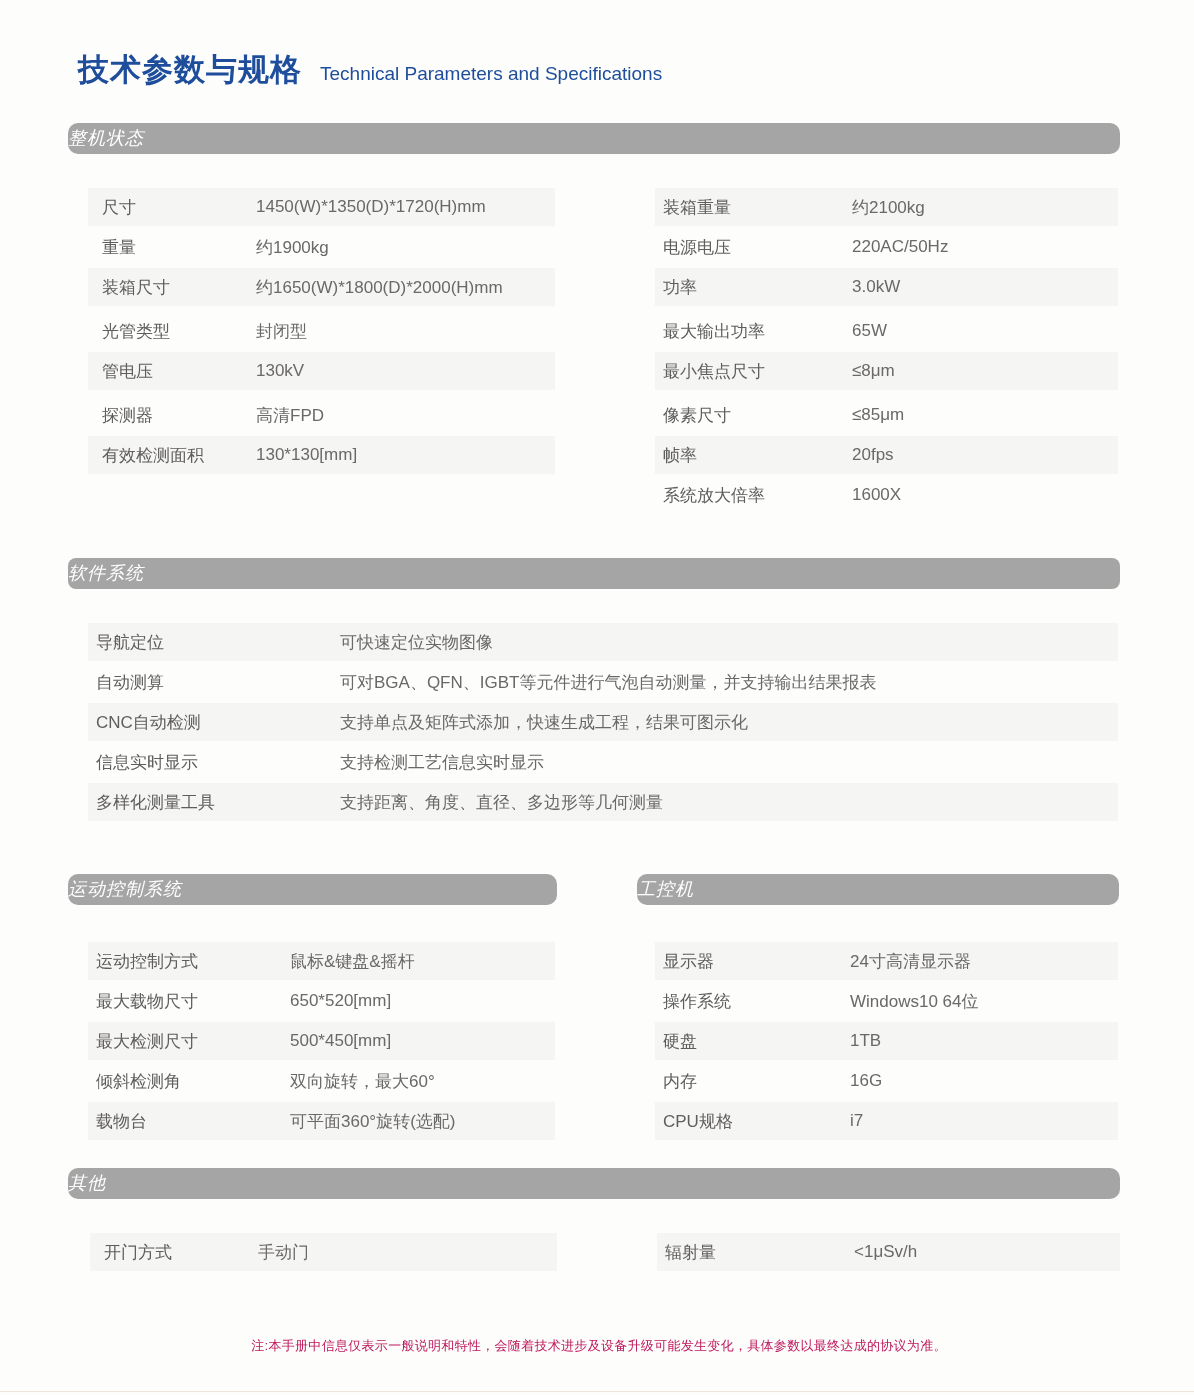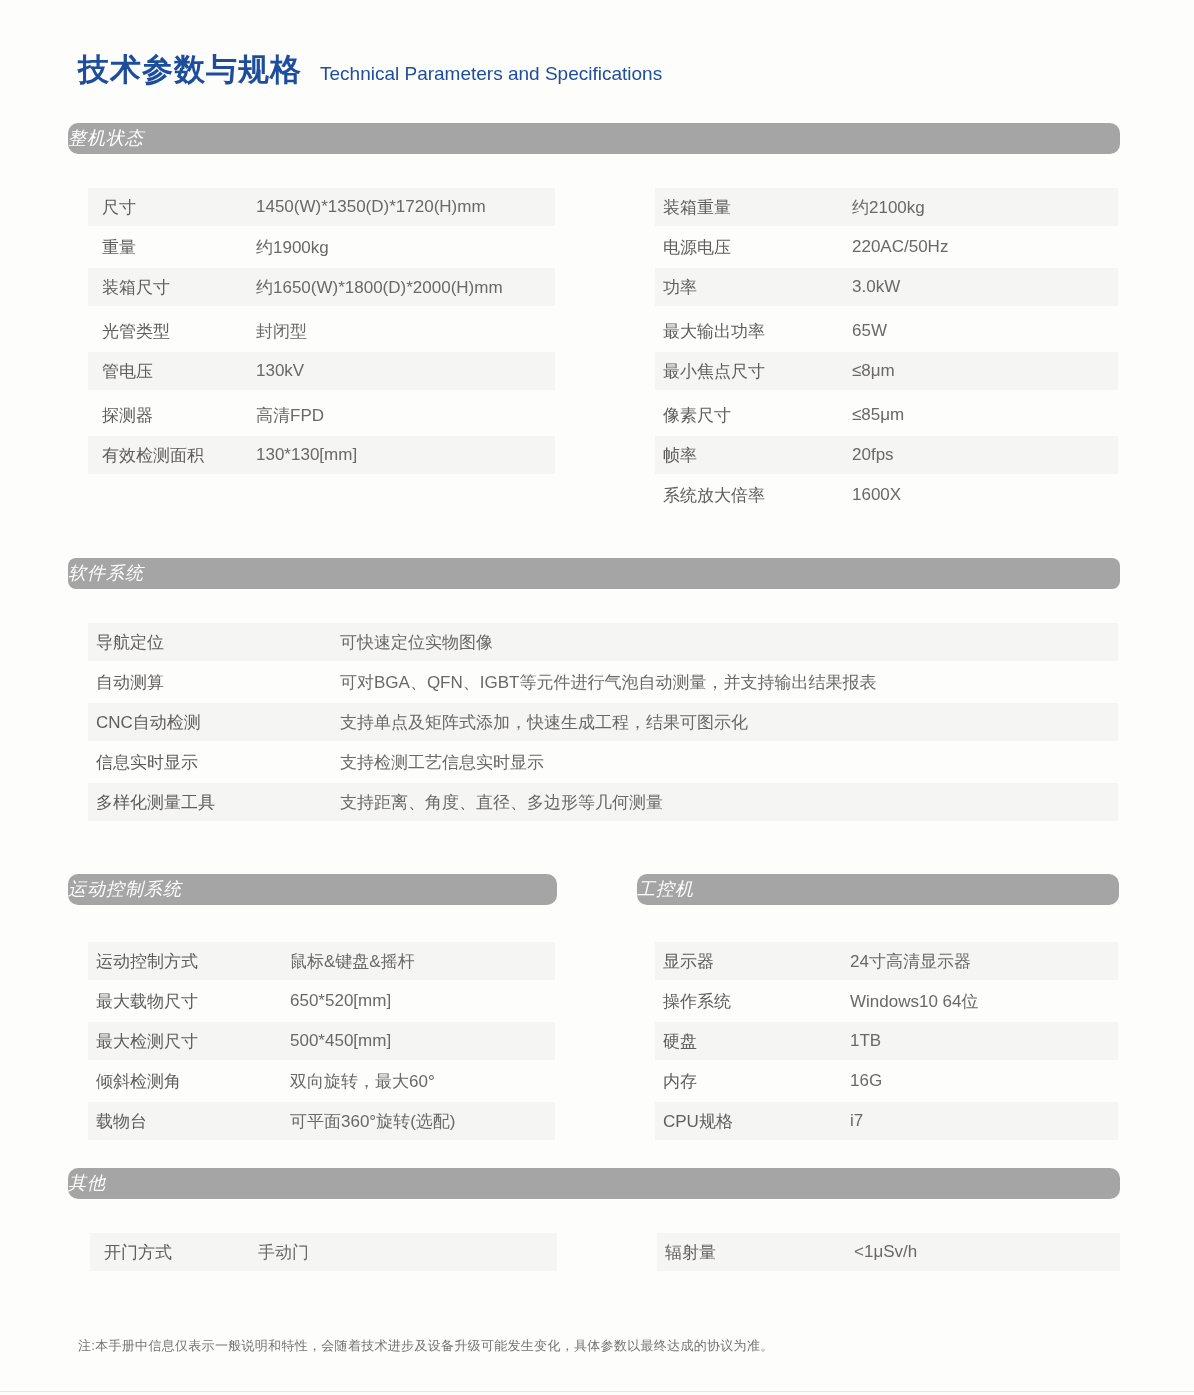--- a/index.html
+++ b/index.html
@@ -79,22 +79,23 @@
 
   .sect-gap { margin-top: 42px; border-radius: 8px; }
   .sect-gap-lg { margin-top: 26px; }
   .other-rows { margin-top: 34px; justify-content: flex-end; }
 
   
   .footnote {
     margin-top: 64px;
     padding-left: 10px;
     font-size: 13px;
-    color: #737373;
+    color: #be185d;
     letter-spacing: 0.3px;
+    text-align: center;
   }
   .bottom-rule {
     position: absolute;
     left: 0; right: 0; bottom: 3px;
     border-bottom: 1px solid #ece6d9;
   }
 </style>
 </head>
 <body>
 

